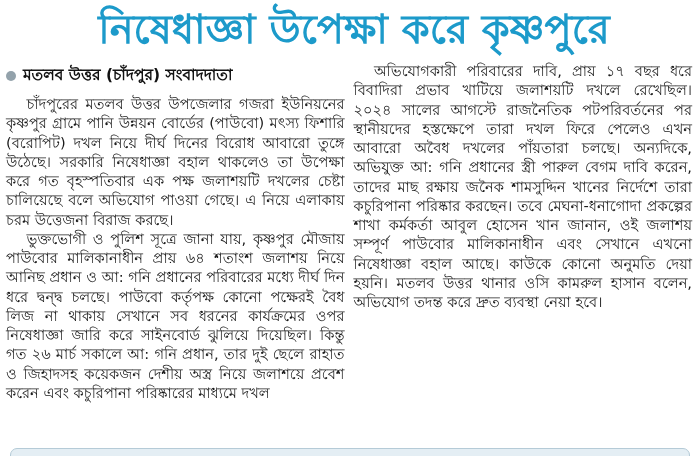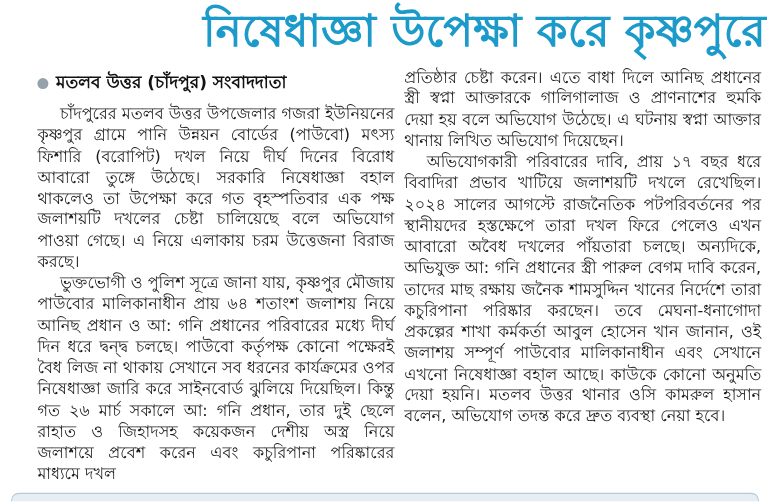--- a/index.html
+++ b/index.html
@@ -20,30 +20,29 @@
     height: 456px;
     background: var(--page-bg);
     overflow: hidden;
   }
 
   .headline {
     color: var(--headline-color);
     font-weight: bold;
     font-size: 40px;
     line-height: 1.28;
-    text-align: right;
+    text-align: center;
     padding: 4px 2px 2px 12px;
     letter-spacing: 0px;
   }
 
   .columns {
     display: flex;
     gap: 9px;
     padding: 4px 6px 0 6px;
-    margin-left: 28px;
   }
   .col { flex: 1 1 0; min-width: 0; }
 
   .byline {
     display: flex;
     align-items: center;
     gap: 7px;
     font-weight: bold;
     font-size: 15.5px;
     color: #111;
@@ -93,20 +92,19 @@
     <div class="col body-text">
       <div class="byline">
         <span class="bullet"></span>
         <span>মতলব উত্তর (চাঁদপুর) সংবাদদাতা</span>
       </div>
       <p class="indent">চাঁদপুরের মতলব উত্তর উপজেলার গজরা ইউনিয়নের কৃষ্ণপুর গ্রামে পানি উন্নয়ন বোর্ডের (পাউবো) মৎস্য ফিশারি (বরোপিট) দখল নিয়ে দীর্ঘ দিনের বিরোধ আবারো তুঙ্গে উঠেছে। সরকারি নিষেধাজ্ঞা বহাল থাকলেও তা উপেক্ষা করে গত বৃহস্পতিবার এক পক্ষ জলাশয়টি দখলের চেষ্টা চালিয়েছে বলে অভিযোগ পাওয়া গেছে। এ নিয়ে এলাকায় চরম উত্তেজনা বিরাজ করছে।</p>
       <p class="indent">ভুক্তভোগী ও পুলিশ সূত্রে জানা যায়, কৃষ্ণপুর মৌজায় পাউবোর মালিকানাধীন প্রায় ৬৪ শতাংশ জলাশয় নিয়ে আনিছ প্রধান ও আ: গনি প্রধানের পরিবারের মধ্যে দীর্ঘ দিন ধরে দ্বন্দ্ব চলছে। পাউবো কর্তৃপক্ষ কোনো পক্ষেরই বৈধ লিজ না থাকায় সেখানে সব ধরনের কার্যক্রমের ওপর নিষেধাজ্ঞা জারি করে সাইনবোর্ড ঝুলিয়ে দিয়েছিল। কিন্তু গত ২৬ মার্চ সকালে আ: গনি প্রধান, তার দুই ছেলে রাহাত ও জিহাদসহ কয়েকজন দেশীয় অস্ত্র নিয়ে জলাশয়ে প্রবেশ করেন এবং কচুরিপানা পরিষ্কারের মাধ্যমে দখল</p>
     </div>
 
     <div class="col body-text">
-      <p>প্রতিষ্ঠার চেষ্টা করেন। এতে বাধা দিলে আনিছ প্রধানের স্ত্রী স্বপ্না আক্তারকে গালিগালাজ ও প্রাণনাশের হুমকি দেয়া হয় বলে অভিযোগ উঠেছে। এ ঘটনায় স্বপ্না আক্তার থানায় লিখিত অভিযোগ দিয়েছেন।</p>
       <p class="indent">অভিযোগকারী পরিবারের দাবি, প্রায় ১৭ বছর ধরে বিবাদিরা প্রভাব খাটিয়ে জলাশয়টি দখলে রেখেছিল। ২০২৪ সালের আগস্টে রাজনৈতিক পটপরিবর্তনের পর স্থানীয়দের হস্তক্ষেপে তারা দখল ফিরে পেলেও এখন আবারো অবৈধ দখলের পাঁয়তারা চলছে। অন্যদিকে, অভিযুক্ত আ: গনি প্রধানের স্ত্রী পারুল বেগম দাবি করেন, তাদের মাছ রক্ষায় জনৈক শামসুদ্দিন খানের নির্দেশে তারা কচুরিপানা পরিষ্কার করছেন। তবে মেঘনা-ধনাগোদা প্রকল্পের শাখা কর্মকর্তা আবুল হোসেন খান জানান, ওই জলাশয় সম্পূর্ণ পাউবোর মালিকানাধীন এবং সেখানে এখনো নিষেধাজ্ঞা বহাল আছে। কাউকে কোনো অনুমতি দেয়া হয়নি। মতলব উত্তর থানার ওসি কামরুল হাসান বলেন, অভিযোগ তদন্ত করে দ্রুত ব্যবস্থা নেয়া হবে।</p>
     </div>
 
   </div>
 
   <div class="bottom-box"></div>
 </div>
 
 </body></html>

